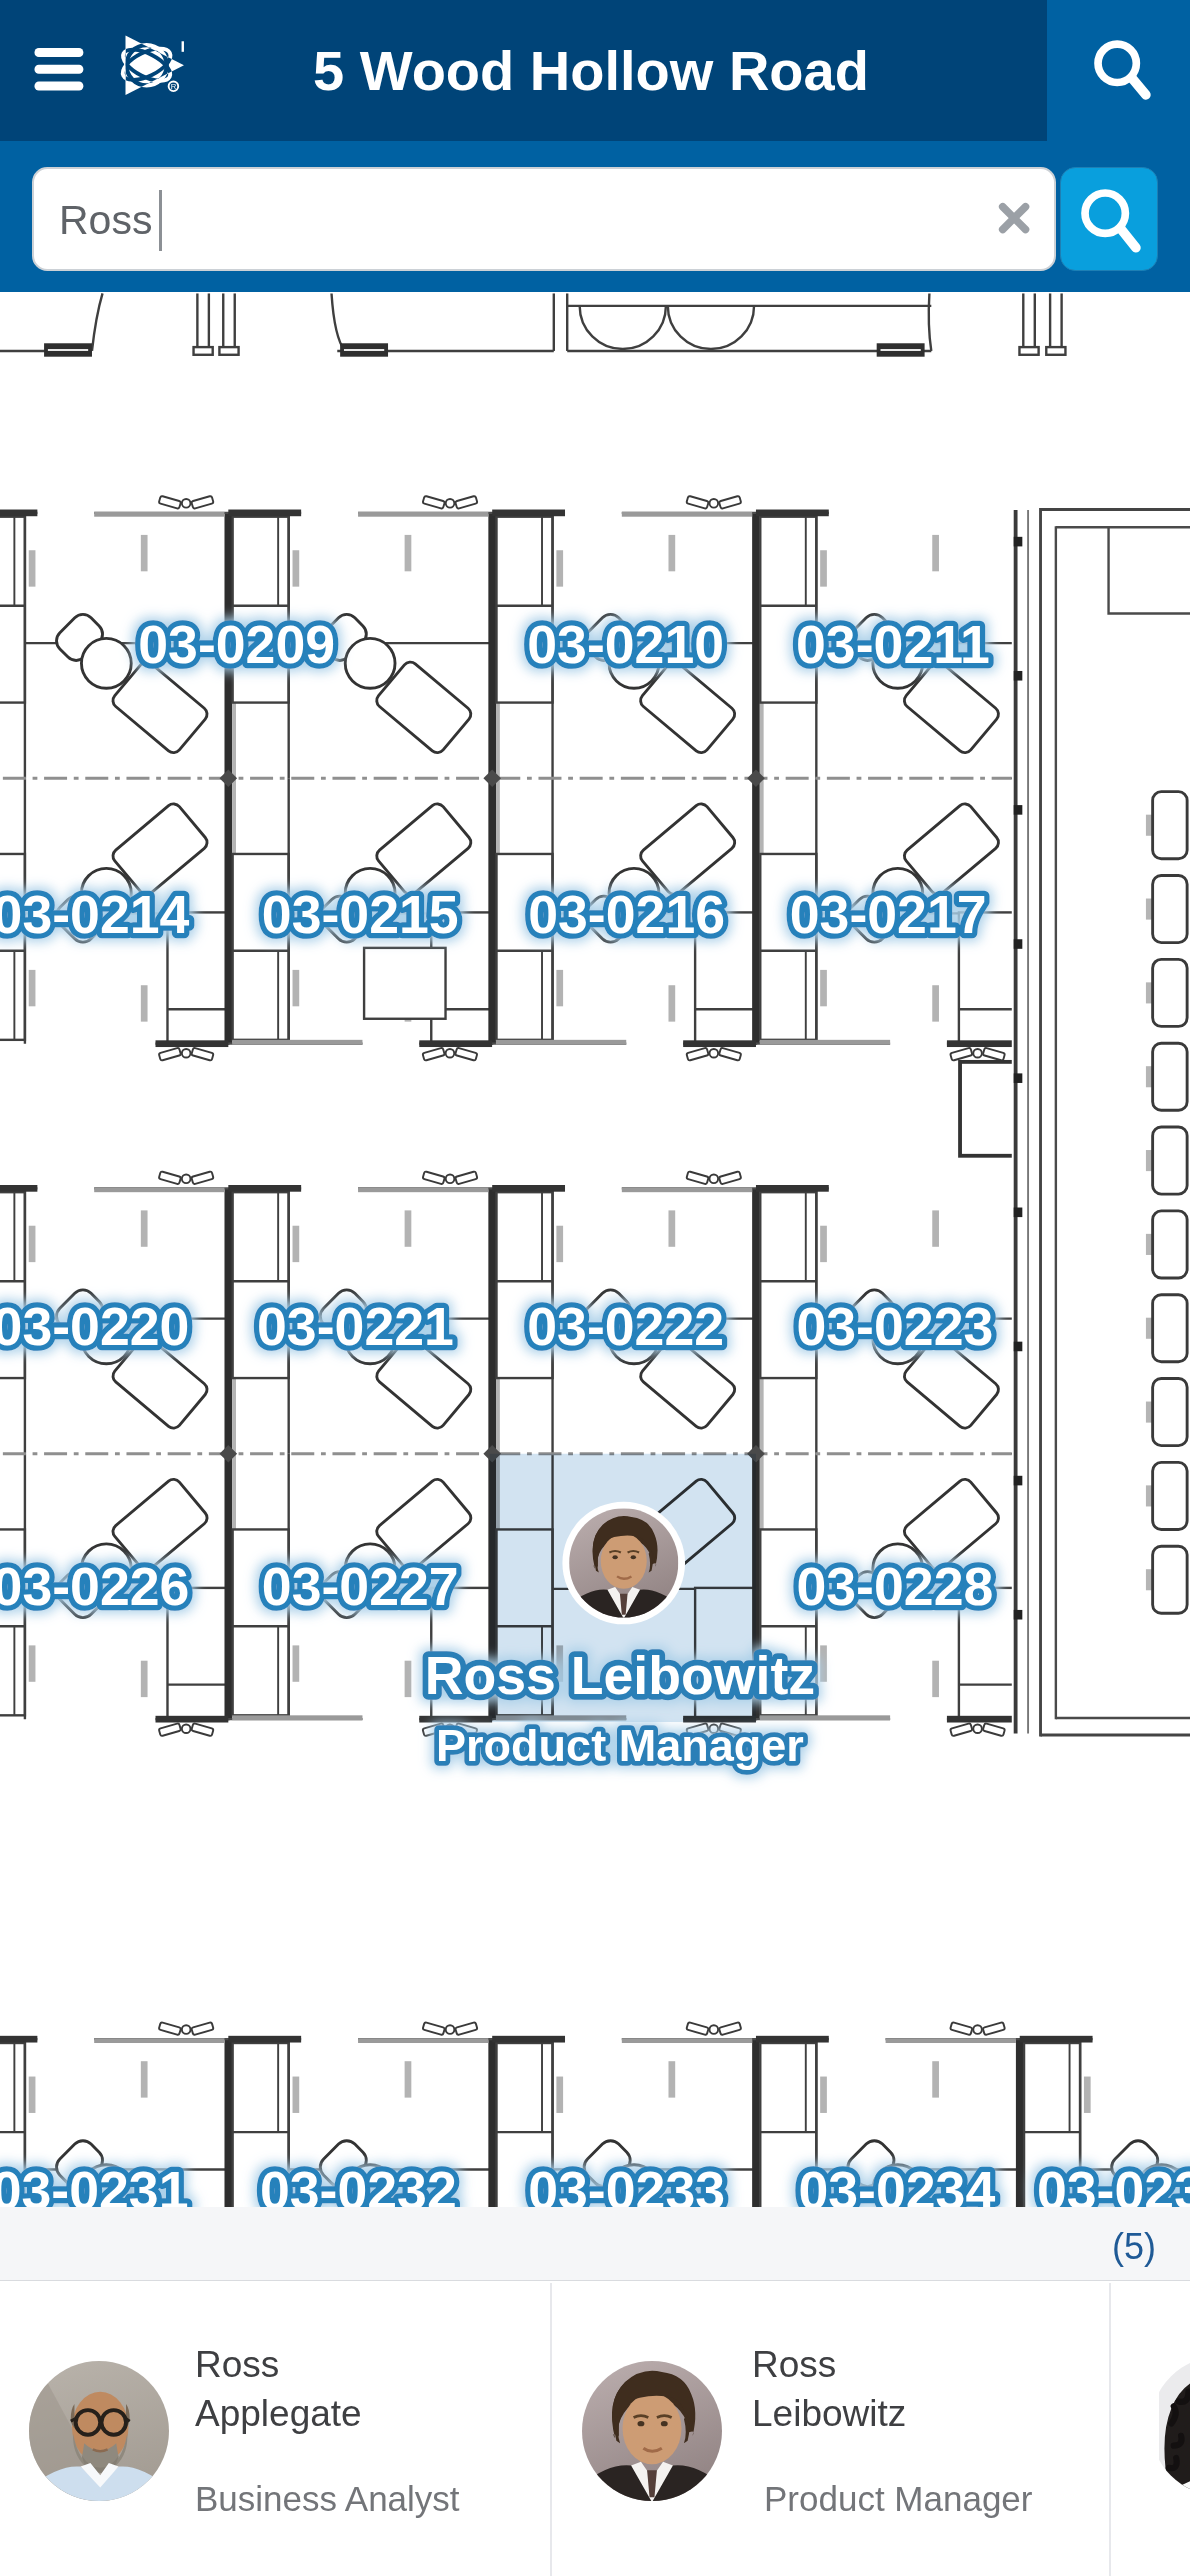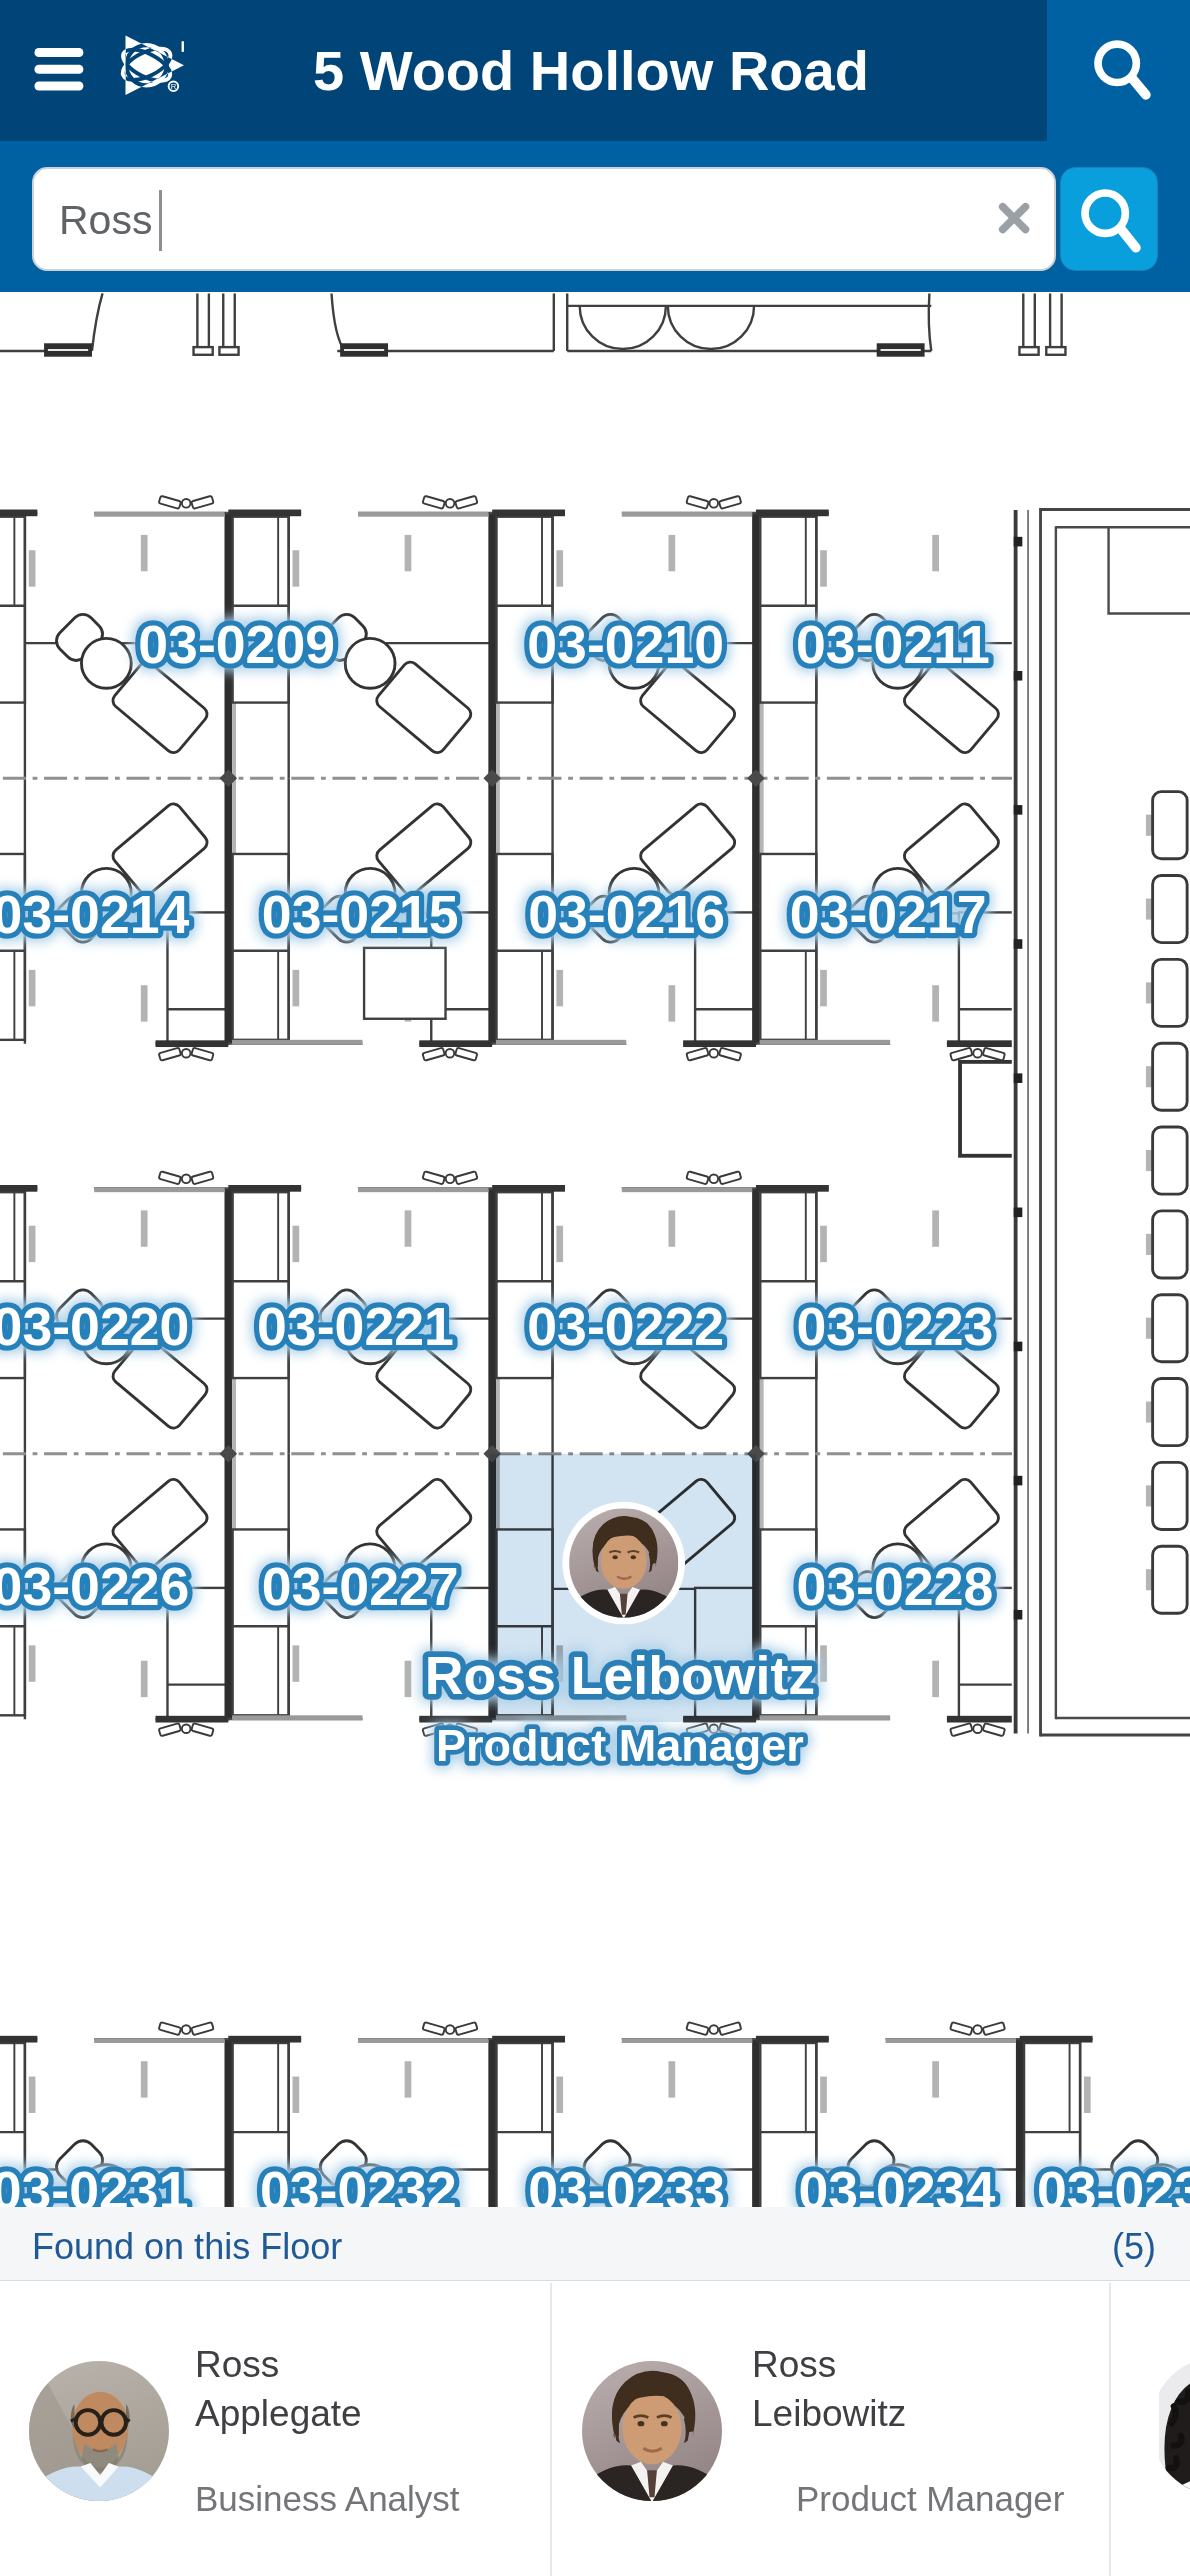--- a/index.html
+++ b/index.html
@@ -568,39 +568,38 @@
     <svg width="98" height="100" viewBox="0 0 102 104">
       <g stroke="#fff" fill="none">
         <circle cx="46" cy="47" r="21" stroke-width="8"></circle>
         <line x1="62" y1="63" x2="78" y2="83" stroke-width="10" stroke-linecap="round"></line>
       </g>
     </svg>
   </div>
 </div>
 <div id="panel">
   <div id="phead">
-        <span class="t">Found on this Floor</span>
         <span class="n">(5)</span>
       </div>
   <div class="vsep" style="left:550px"></div>
   <div class="vsep" style="left:1109px"></div>
   <svg class="av" style="left:29px;top:154px" viewBox="-73 -73 146 146">
         <g transform="scale(1.2807)">
           <use href="#pA"></use>
         </g>
       </svg>
   <div class="card-name" style="left:195px;top:133px">Ross<br>Applegate</div>
   <div class="card-role" style="left:195px;top:239px">Business Analyst</div>
   <svg class="av" style="left:582px;top:154px" viewBox="-73 -73 146 146">
         <g transform="scale(1.2807)">
           <use href="#pL"></use>
         </g>
       </svg>
   <div class="card-name" style="left:752px;top:133px">Ross<br>Leibowitz</div>
-  <div class="card-role" style="left:796px;top:239px">Product Manager</div>
+  <div class="card-role" style="left:764px;top:239px">Product Manager</div>
   <svg class="av" style="left:1159px;top:149px" viewBox="-73 -73 146 146" width="140" height="140">
         <g transform="translate(-9,0) scale(1.2807)">
           <use href="#pW"></use>
         </g>
       </svg>
 </div>
 </div>
 
 
 </body></html>

